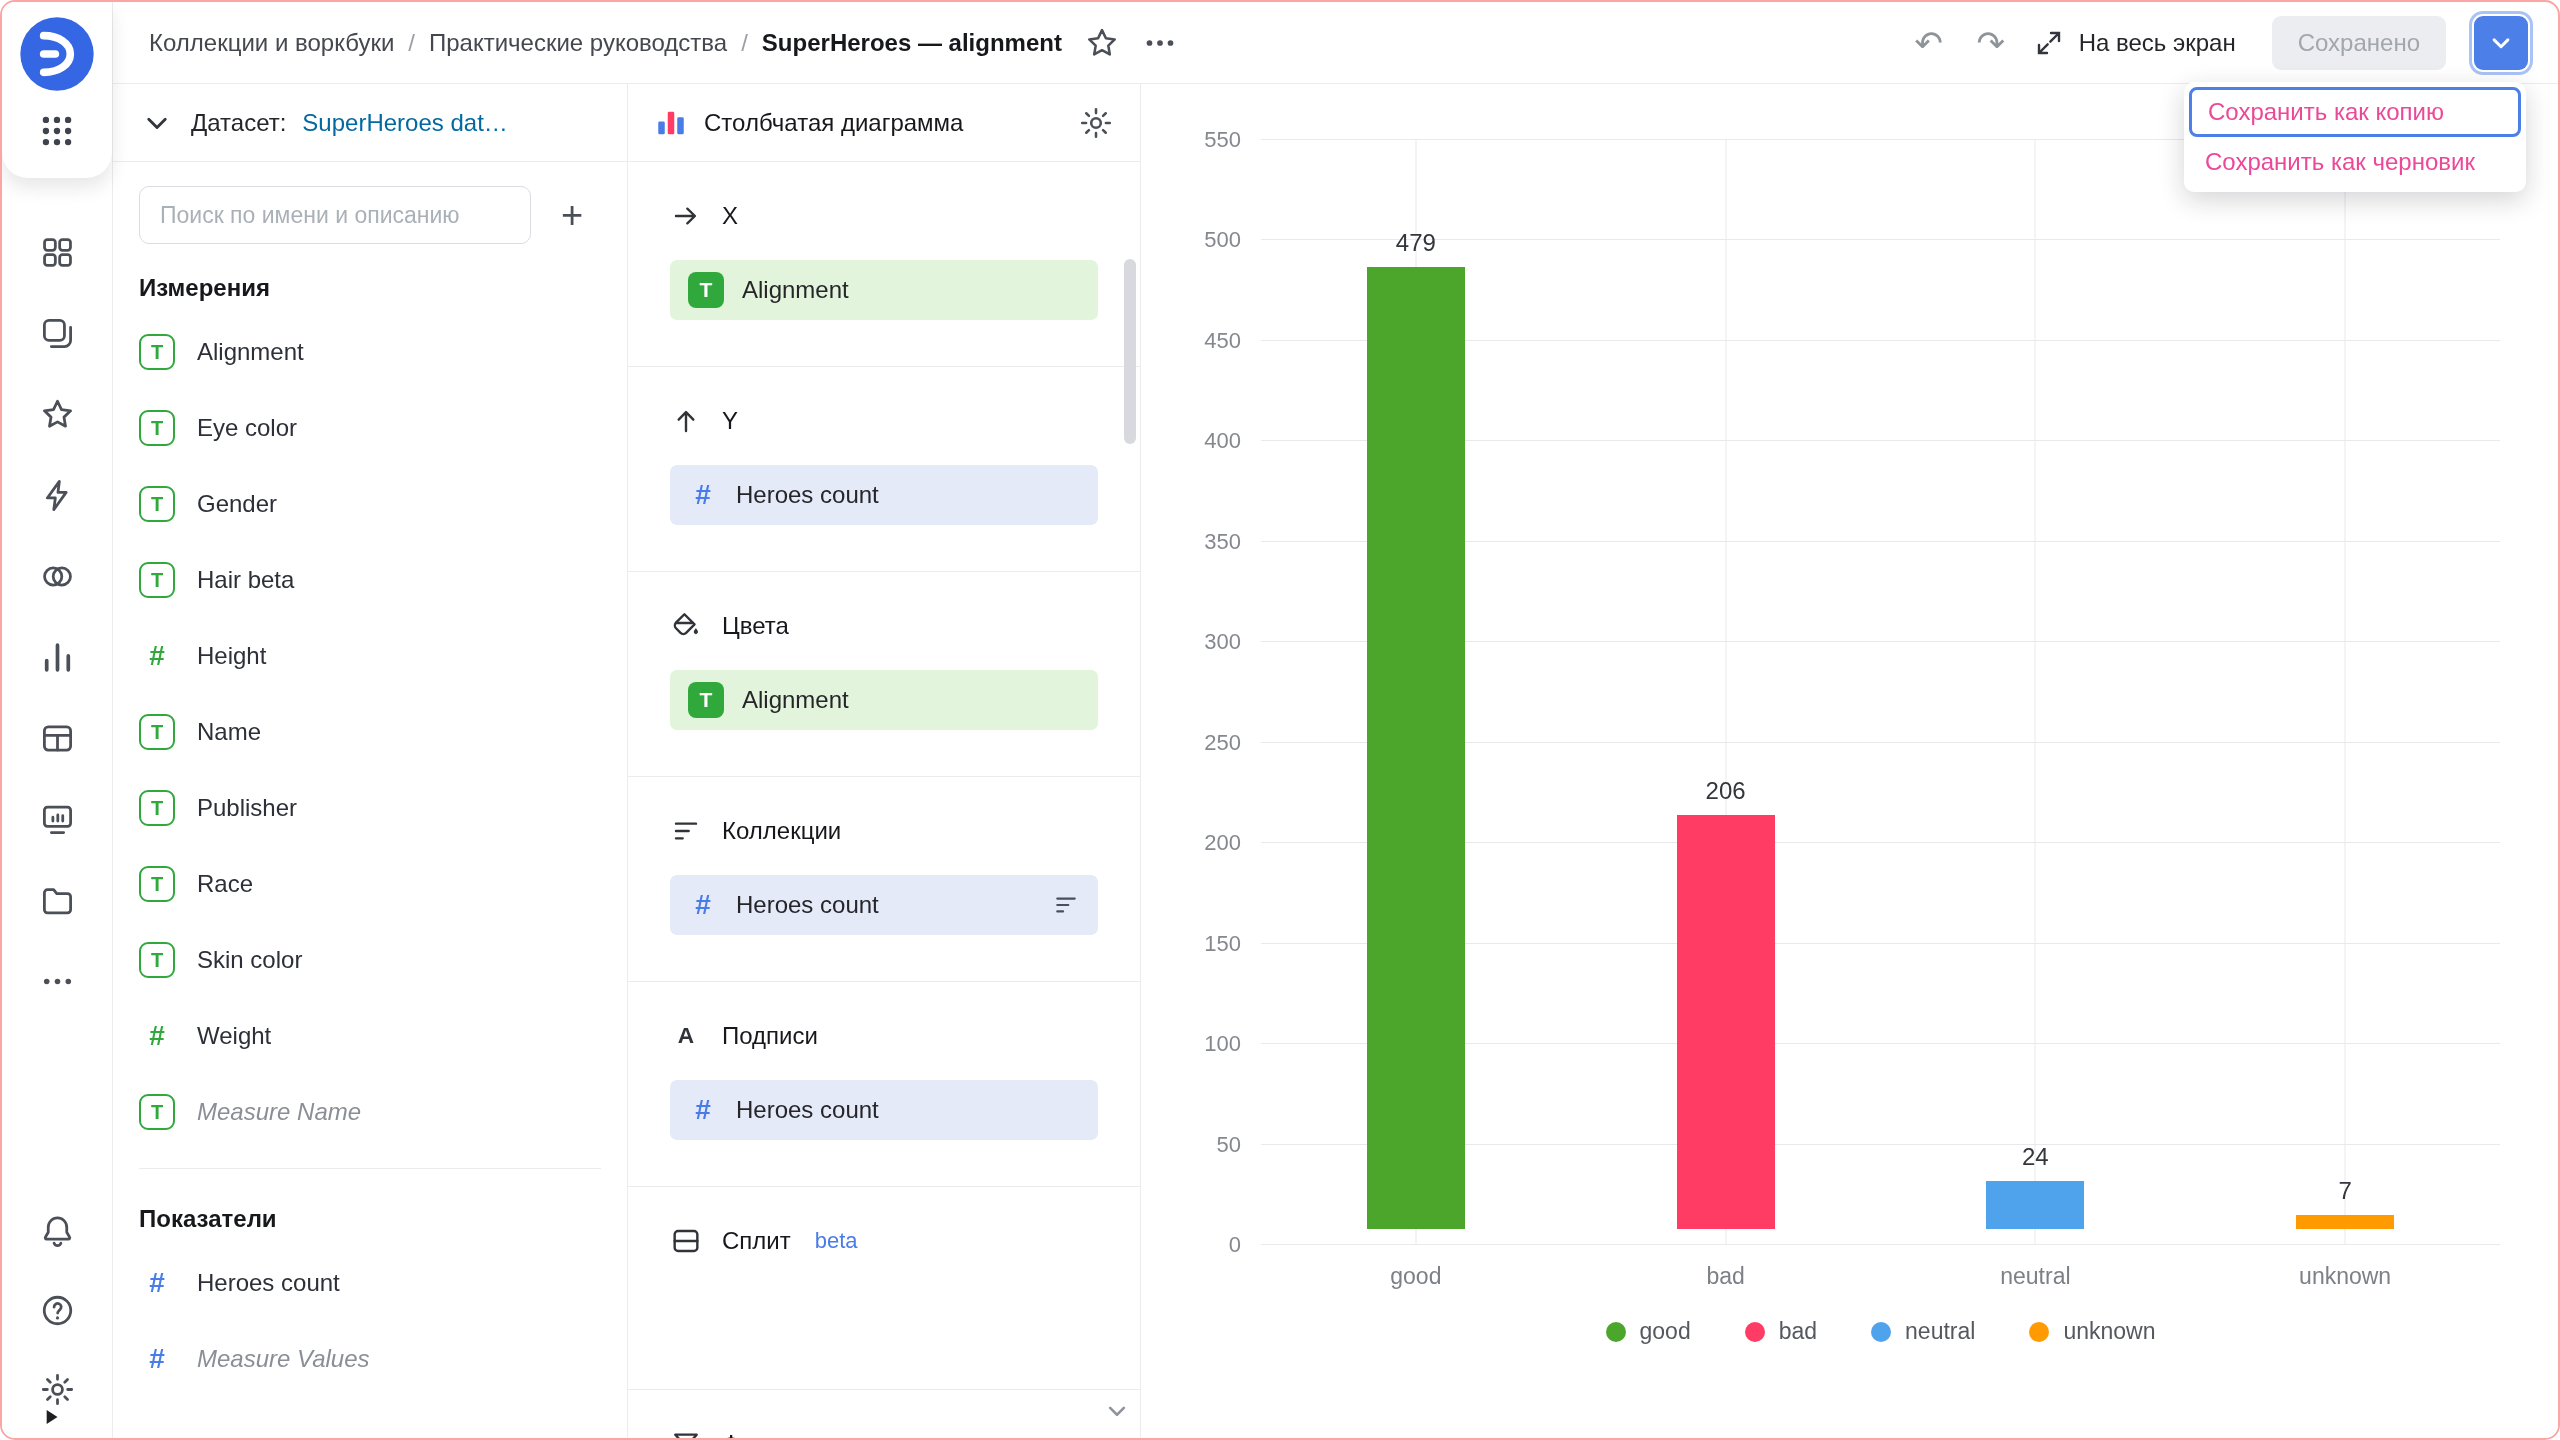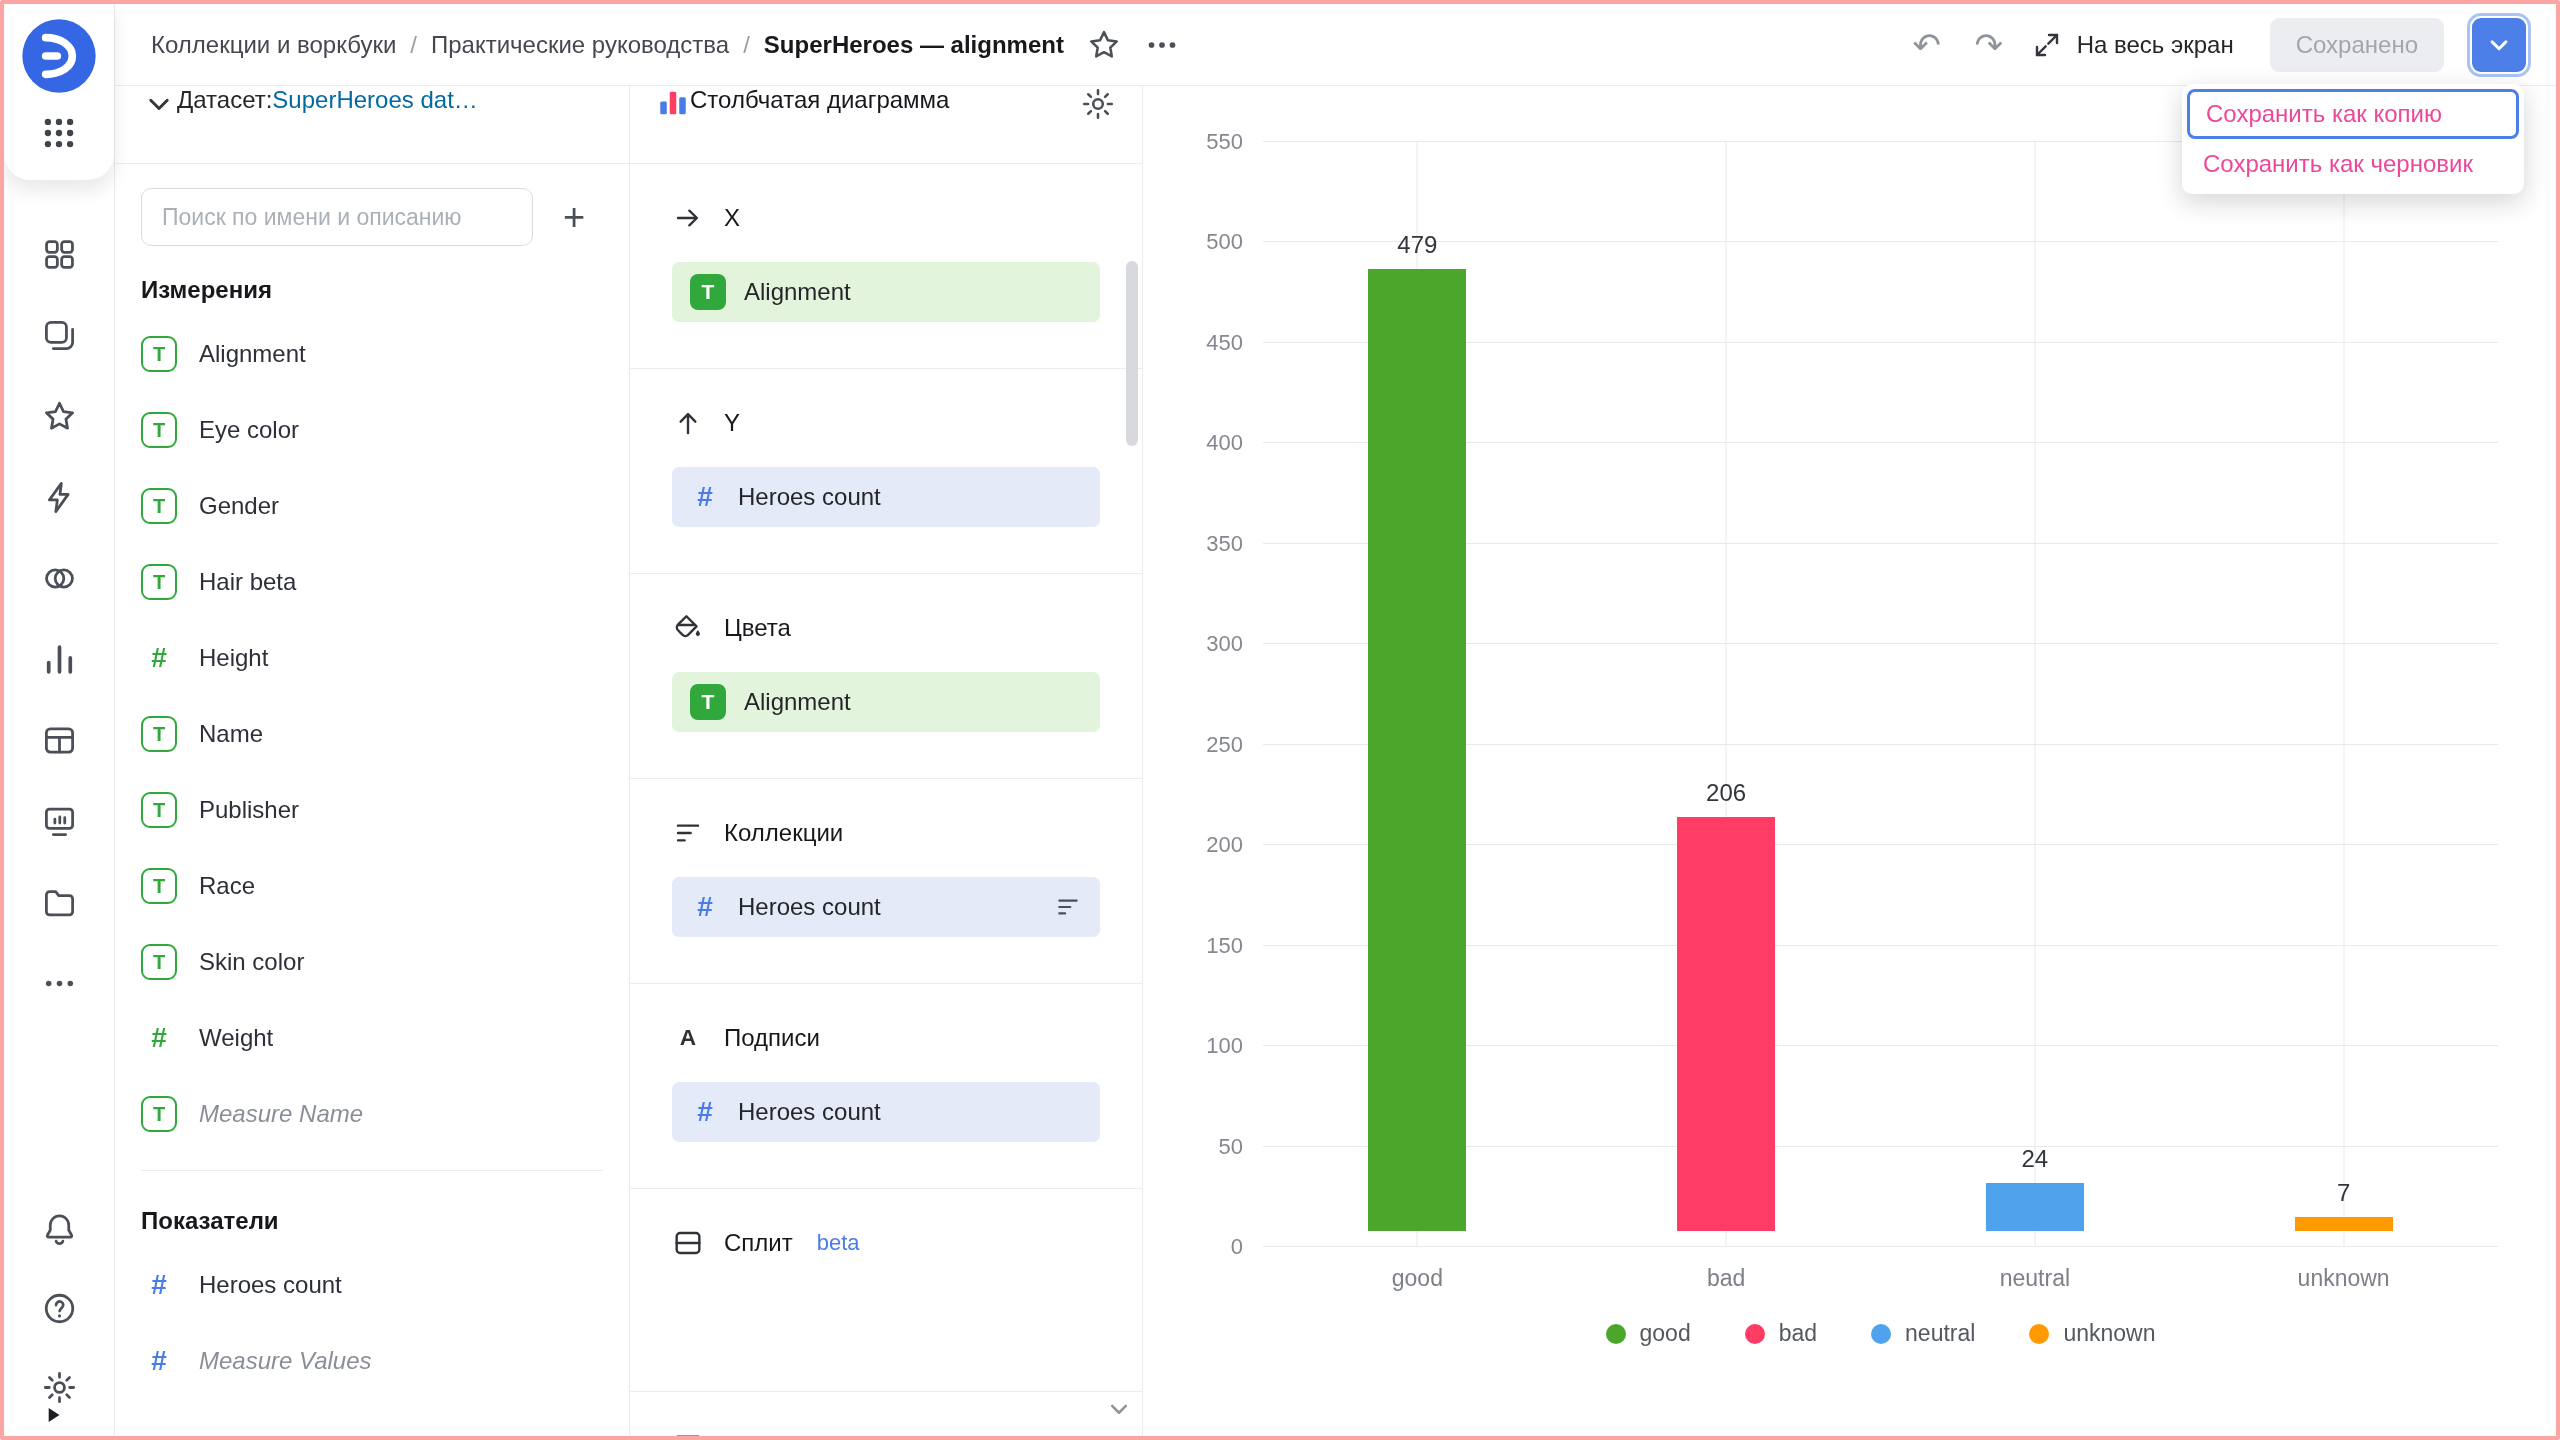--- a/index.html
+++ b/index.html
@@ -1,19 +1,19 @@
 <!DOCTYPE html>
 <html><head>
 <meta charset="utf-8">
 <style>
   * { margin:0; padding:0; box-sizing:border-box; }
   html,body { width:2560px; height:1440px; background:#fff;
     font-family:"Liberation Sans", sans-serif; color:#26262a; }
   .app { position:relative; width:2560px; height:1440px; background:#fff;
-    border:4px solid #fca5a5; border-radius:2px; overflow:hidden; display:flex; }
+    border:2px solid #fca5a5; border-radius:15px; overflow:hidden; display:flex; }
 
   
   .rail { flex:0 0 111px; width:111px; border-right:1px solid #ececee; background:#fff;
     display:flex; flex-direction:column; align-items:center; position:relative; }
   .rail-card { width:100%; display:flex; flex-direction:column; align-items:center;
     padding:12px 0 28px; border-radius:0 0 26px 26px;
     box-shadow:0 10px 18px rgba(27,32,43,.10); background:#fff; }
   .logo { width:80px; height:80px; }
   .rail-apps { margin-top:18px; width:38px; height:38px; color:#3f434b; cursor:pointer; }
   .rail-group { display:flex; flex-direction:column; align-items:center; gap:44px; margin-top:56px; }
@@ -38,21 +38,21 @@
   .fullscreen .icon { width:32px; height:32px; color:#33363c; }
   .saved-btn { height:54px; padding:0 26px; border:none; border-radius:9px; background:#ebedf0;
     color:#a2a6ad; font-size:24px; font-family:inherit; margin-left:14px;text-align:right; }
   .save-menu-btn { width:54px; height:54px; border:none; border-radius:9px; background:#4d7fe8;
     color:#fff; display:flex; align-items:center; justify-content:center; cursor:pointer;
     outline:3px solid #a9c3f7; outline-offset:2px; margin-left:6px; }
   .save-menu-btn .icon { width:30px; height:30px; }
 
   .content { flex:1; display:flex; min-height:0; }
   .subheader { height:78px; flex:0 0 78px; border-bottom:1px solid #ececee;
-    display:flex; padding:0 26px; }
+    display:flex; align-items:center; padding:0 26px; gap:16px; }
 
   
   .panel-dataset { flex:0 0 515px; width:515px; border-right:1px solid #ececee;
     display:flex; flex-direction:column; overflow:hidden; }
   .ds-chevron { width:36px; height:36px; color:#33363c; cursor:pointer; }
   .ds-label { font-size:24px; color:#26262a; }
   .ds-link { font-size:24px; color:#0369a1; cursor:pointer; white-space:nowrap; overflow:hidden;
     text-overflow:ellipsis; max-width:300px; }
   .ds-body { flex:1; padding:24px 26px 0; overflow:hidden; }
   .search-row { display:flex; align-items:center; gap:12px; }

